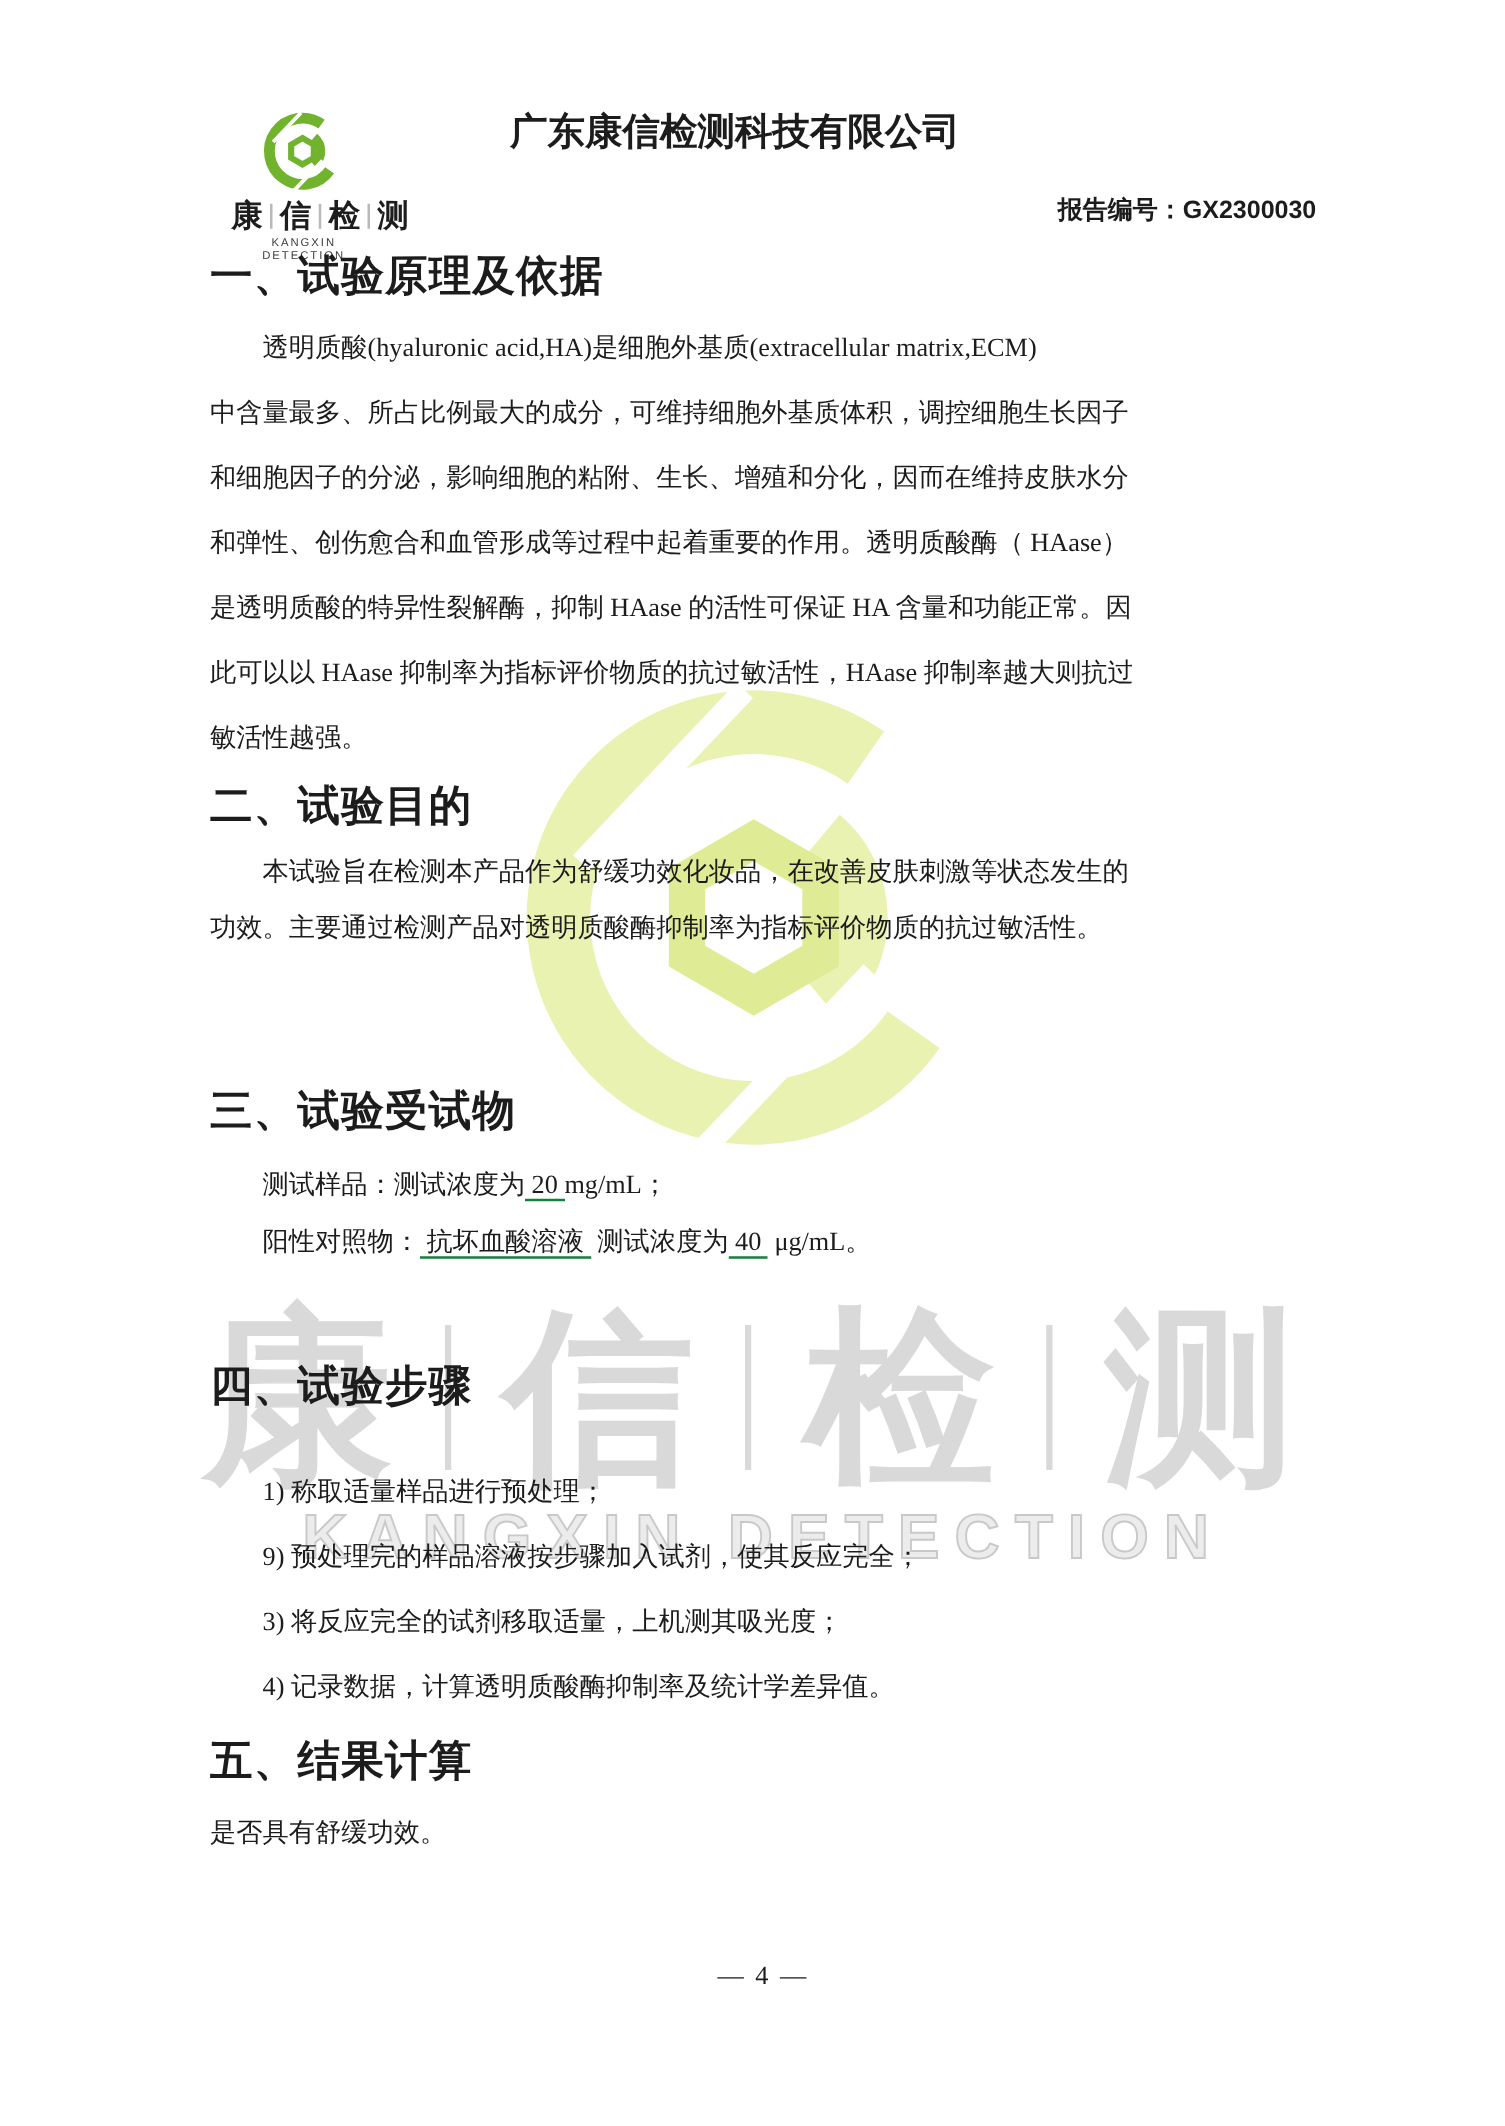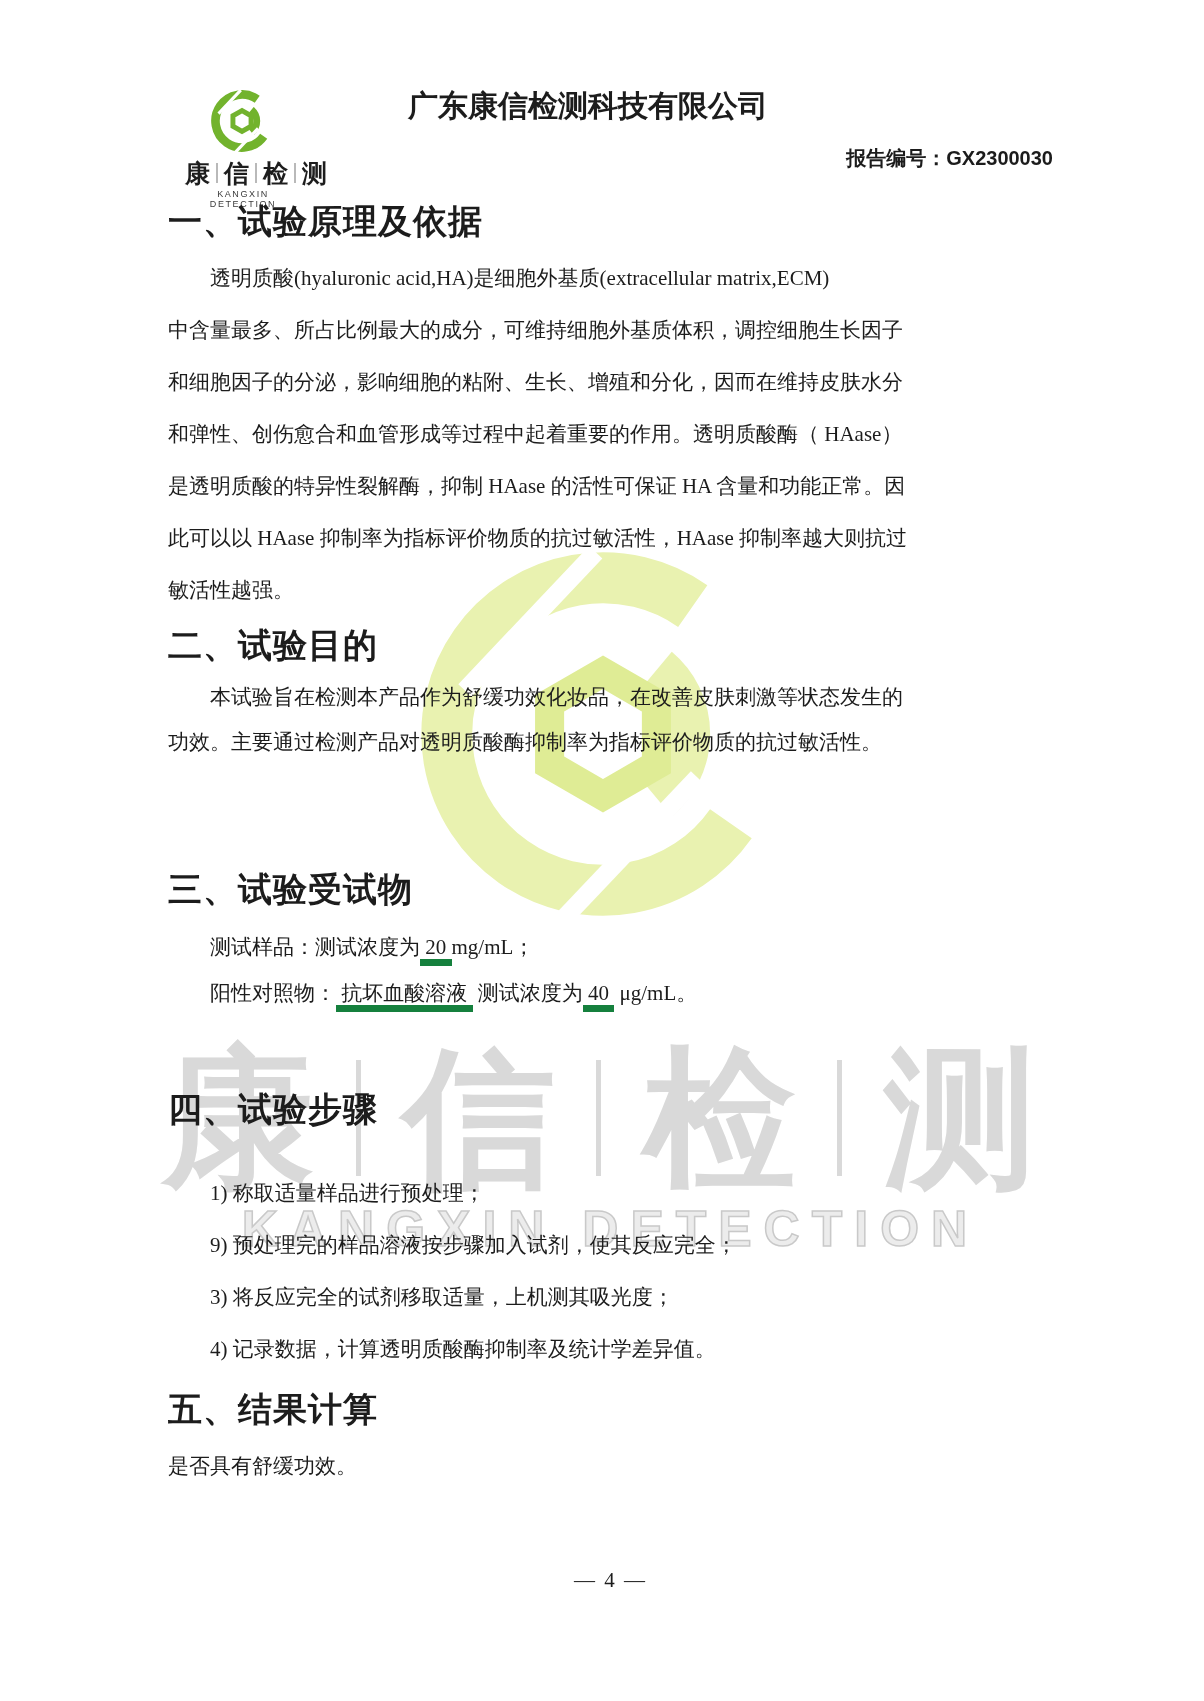--- a/index.html
+++ b/index.html
@@ -27,32 +27,32 @@
   .cut{stroke:#ffffff;}
   .logo-cn{margin-top:2px;display:flex;align-items:center;gap:6px;color:#1d1d1d;
            font-family:"Liberation Sans","DejaVu Sans",sans-serif;font-weight:bold;}
   .logo-cn .wchar{font-size:25px;line-height:26px;}
   .logo-cn .vbar{width:2px;height:20px;background:#b9b9b9;}
   .logo-en{margin-top:3px;font-family:"Liberation Sans","DejaVu Sans",sans-serif;
            font-size:9px;letter-spacing:1.6px;color:#3a3a3a;text-align:center;width:116px;}
 
   .title{position:absolute;left:168px;top:86px;width:840px;z-index:1;text-align:center;
          font-size:30px;font-weight:bold;line-height:40px;}
-  .report-no{position:absolute;left:168px;top:143px;width:885px;z-index:1;text-align:right;
+  .report-no{position:absolute;left:168px;top:153px;width:885px;z-index:1;text-align:right;
              font-size:20px;font-weight:bold;line-height:30px;
              font-family:"Liberation Sans","DejaVu Sans",sans-serif;}
 
   
   .sec{position:absolute;left:168px;width:885px;z-index:1;}
   .sec .h{font-size:34px;font-weight:bold;line-height:40px;letter-spacing:1px;}
   .line{white-space:pre;font-size:21px;}
   .p52 .line{height:52px;line-height:52px;}
   .p46 .line{height:46px;line-height:46px;}
   .p45 .line{height:45px;line-height:45px;}
-  .u{border-bottom:7px solid #15803d;}
+  .u{border-bottom:2px solid #15803d;}
 
   .sec1{top:202px;} .sec1 .lines{margin-top:10px;}
   .sec2{top:626px;} .sec2 .lines{margin-top:9px;}
   .sec3{top:870px;} .sec3 .lines{margin-top:14px;}
   .sec4{top:1090px;} .sec4 .lines{margin-top:37px;}
   .sec5{top:1390px;} .sec5 .lines{margin-top:14px;}
 
   .footer{position:absolute;left:168px;top:1566px;width:885px;z-index:1;text-align:center;
           font-size:21px;line-height:28px;letter-spacing:2px;}
 </style>

